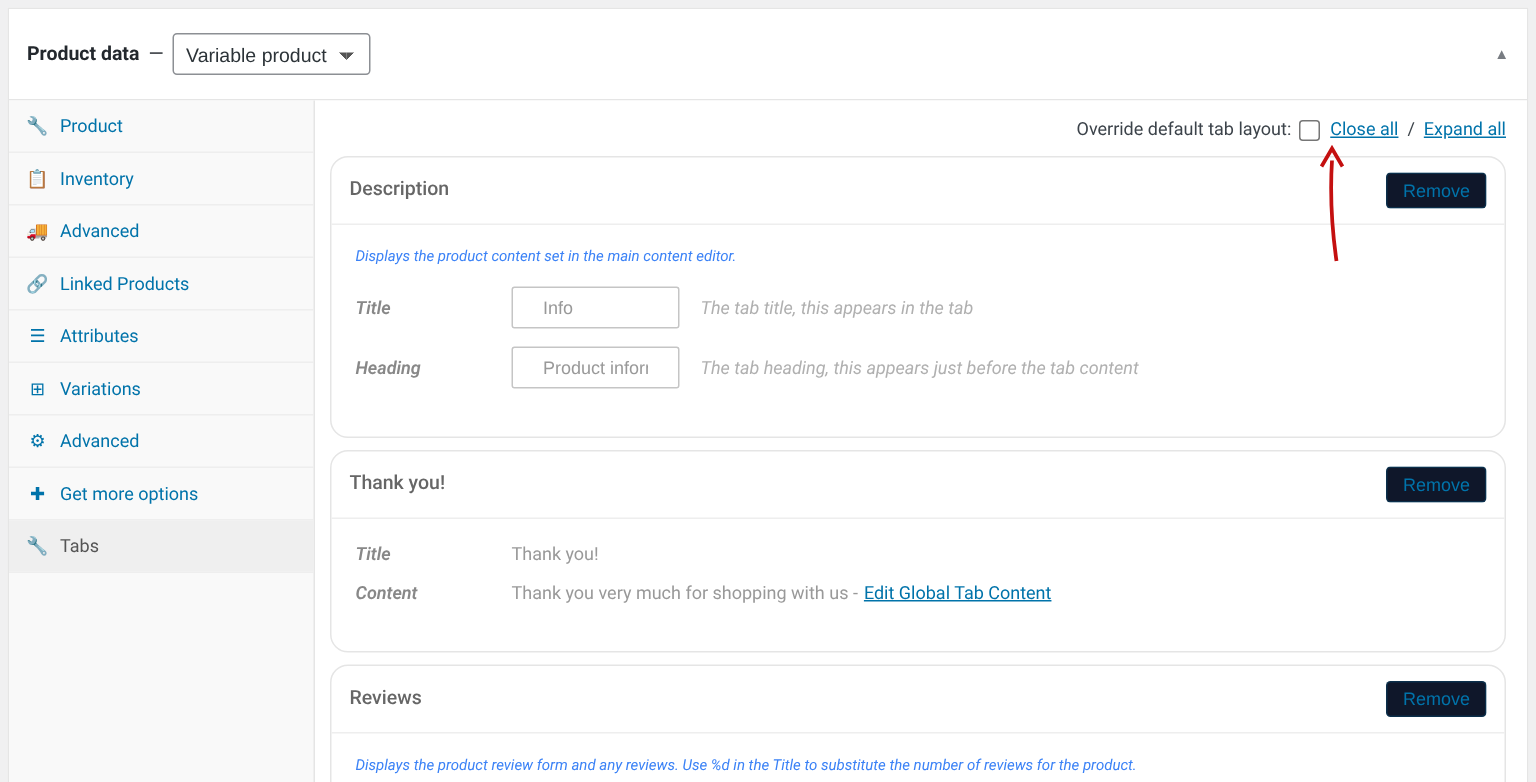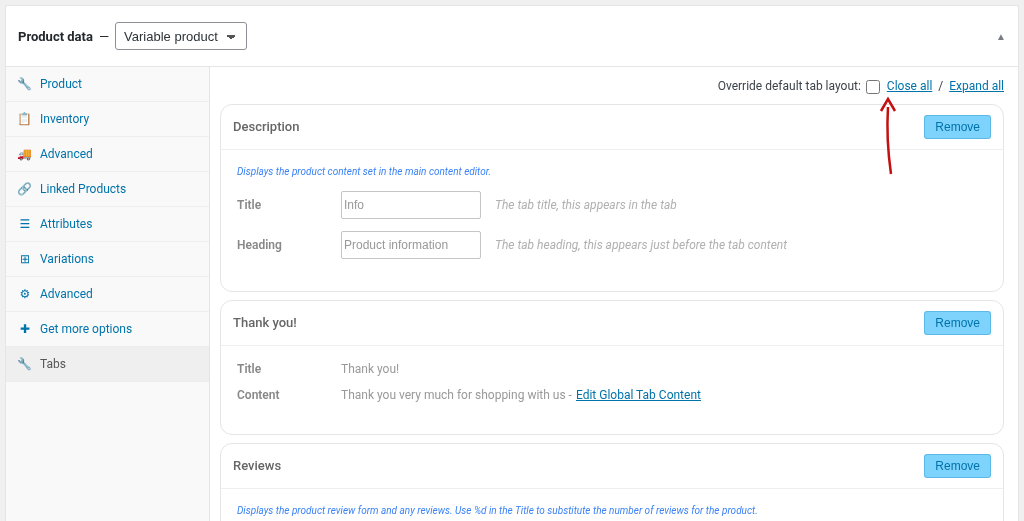--- a/index.html
+++ b/index.html
@@ -21,26 +21,26 @@
     .content { flex: 1; padding: 10px 14px 14px 10px; font-size: 12px; background:#fff; }
     .top-controls { text-align: right; padding: 2px 0 10px; color: #3c434a; font-size: 12px; position: relative; }
     .top-controls .override-label { color: #3c434a; }
     .top-controls input[type=checkbox] { margin: 0 4px 0 2px; vertical-align: middle; width: 14px; height: 14px; border: 1px solid #8c8f94; border-radius: 3px; }
     .top-controls a { color: #0073aa; text-decoration: underline; }
     .top-controls .sep { color: #3c434a; margin: 0 3px; }
     .annotation-arrow { position:absolute; right:100px; top:12px; pointer-events:none; }
     .tab-section { border: 1px solid #e5e5e5; border-radius: 12px; margin-bottom: 8px; background: #fff; }
     .tab-header { display: flex; align-items: center; justify-content: space-between; padding: 10px 12px; border-bottom: 1px solid #eee; }
     .tab-header .title { color: #666; font-weight: 500; font-size: 13px; }
-    .btn-remove { border: 1px solid #0073aa44; background: #7dd3fc; color: #0073aa; padding: 4px 10px; border-radius: 3px; font-size: 12px; cursor: pointer; }
+    .btn-remove { border: 1px solid #0073aa44; background: #0f172a; color: #0073aa; padding: 4px 10px; border-radius: 3px; font-size: 12px; cursor: pointer; }
     .tab-body { padding: 16px 16px 20px; }
     .help-text { font-style: italic; color: #3b82f6; font-size: 10px; margin-bottom: 14px; }
     .field-row { display: flex; align-items: center; gap: 14px; margin-bottom: 12px; }
-    .field-row label { width: 90px; color: #888; font-weight: 600; font-size: 12px; }
-    .field-row input[type=text] { width: 140px; padding: 6px 2px; border: 1px solid #c5c5c5; border-radius: 2px; font-size: 12px; color: #555; height: 28px; }
+    .field-row label { width: 90px; color: #888; font-weight: 600; font-size: 12px; font-style: italic; }
+    .field-row input[type=text] { width: 112px; padding: 6px 20px; border: 1px solid #c5c5c5; border-radius: 2px; font-size: 12px; color: #555; height: 28px; }
     .field-row input[type=text]::placeholder { color: #999; font-style: normal; }
     .field-row .hint { color: #b0b0b0; font-style: italic; font-size: 12px; }
     .field-row .static-val { color: #999; display: flex; align-items: center; gap: 4px; white-space: nowrap; }
     .field-row .static-val a { color: #0073aa; text-decoration: underline; }
   </style>
 </head>
 <body>
 
 <div class="panel">
   <div class="panel-header">

